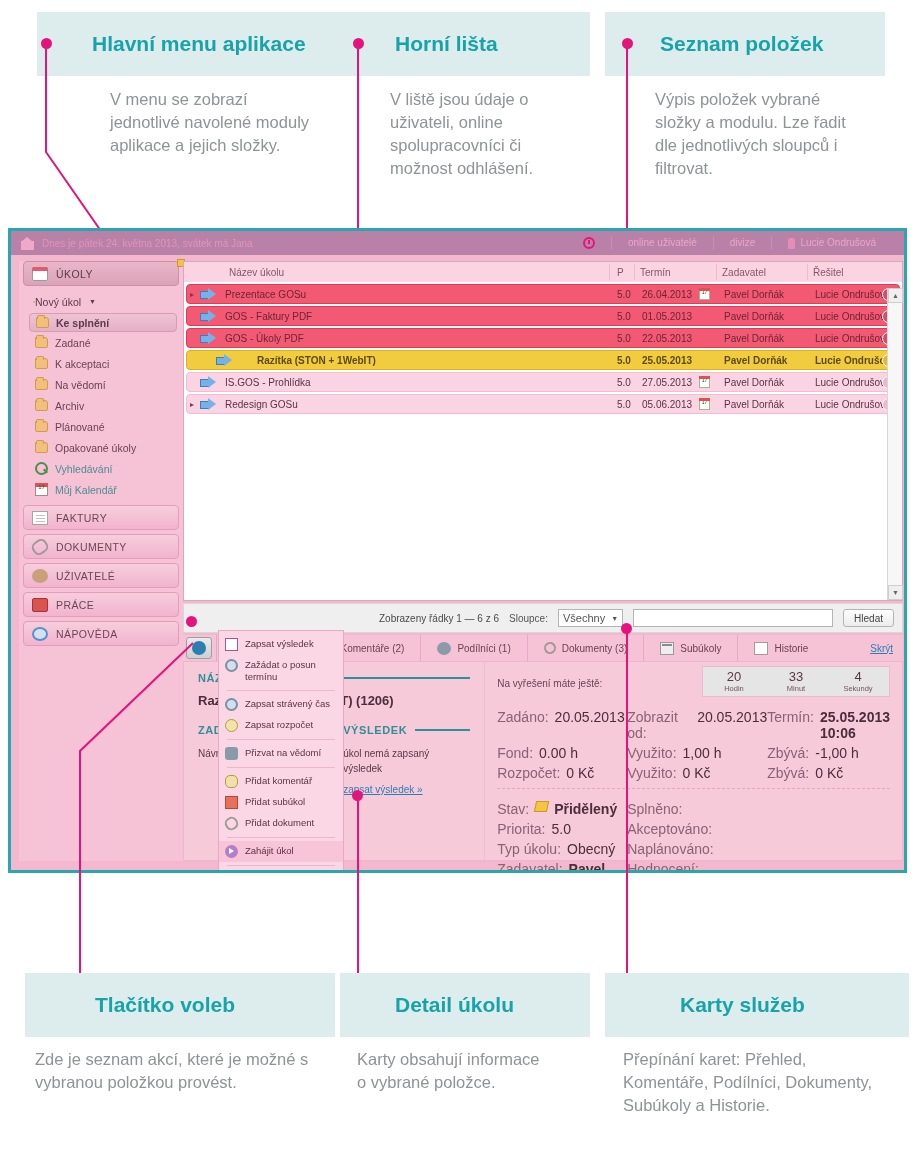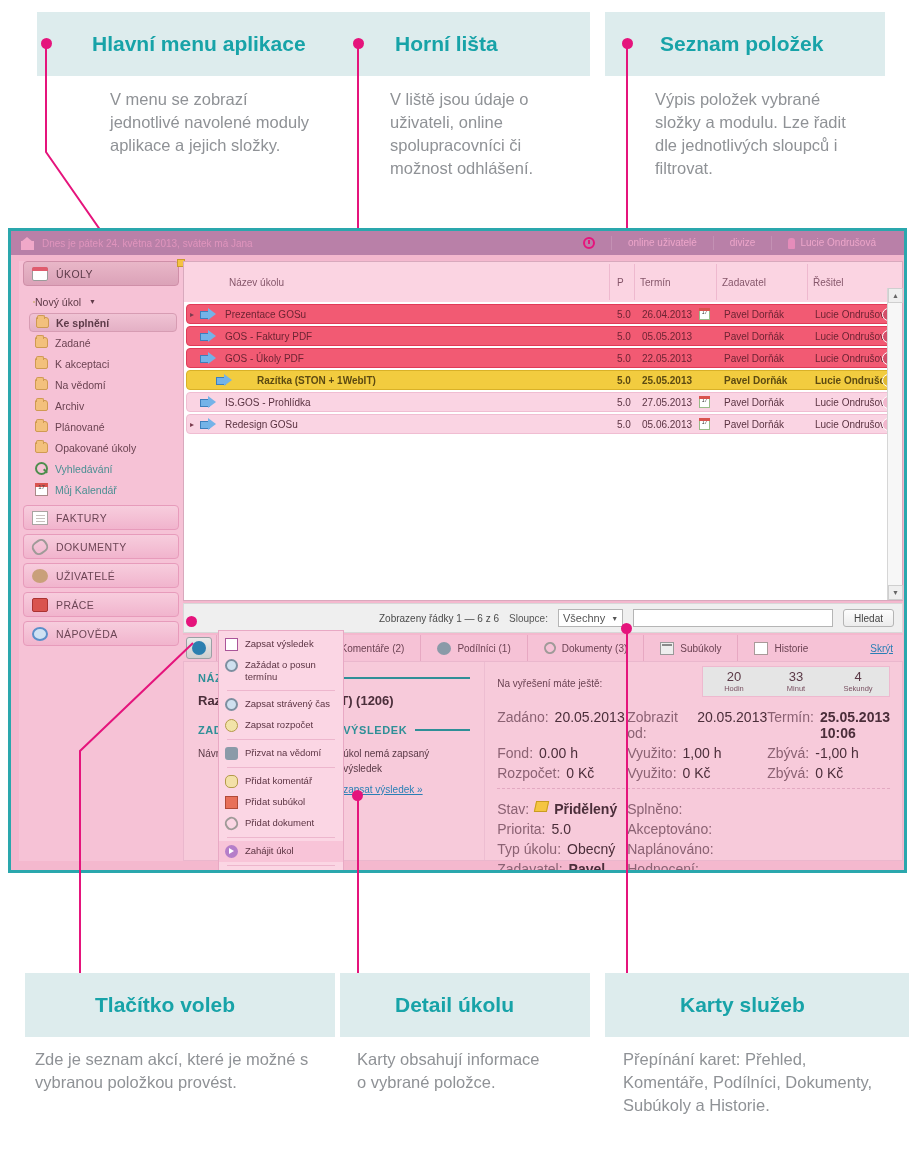--- a/index.html
+++ b/index.html
@@ -188,21 +188,21 @@
 
   
   #list-panel {
     position: absolute;
     left: 172px; top: 30px;
     width: 720px; height: 340px;
     background: #ffffff;
     border: 1px solid #d8a9bd;
   }
   #list-head {
-    height: 40px; background: #fbd4e2;
+    height: 20px; background: #fbd4e2;
     display: flex; align-items: center;
     font-size: 10px; color: #85566a;
     position: relative;
   }
   .col-sep { position:absolute; top:2px; bottom:2px; width:1px; background:#eeb9cf; }
   #list-head .h { position: absolute; top: 50%; transform: translateY(-50%); }
   .task-row {
     position: relative;
     height: 20px; margin: 0 2px 2px 2px;
     border-radius: 4px;
@@ -548,21 +548,21 @@
           <span class="t-zad">Pavel Dorňák</span>
           <span class="t-res">Lucie Ondrušová</span>
           <span class="row-btn"></span>
         </div>
 
         <div class="task-row r-red">
           <span class="expander"></span>
           <span class="arrow-ico"></span>
           <span class="t-name">GOS - Faktury PDF</span>
           <span class="t-p">5.0</span>
-          <span class="t-date">05.05.2013</span>
+          <span class="t-date">01.05.2013</span>
           <span class="t-zad">Pavel Dorňák</span>
           <span class="t-res">Lucie Ondrušová</span>
           <span class="row-btn"></span>
         </div>
 
         <div class="task-row r-red">
           <span class="expander"></span>
           <span class="arrow-ico"></span>
           <span class="t-name">GOS - Úkoly PDF</span>
           <span class="t-p">5.0</span>

